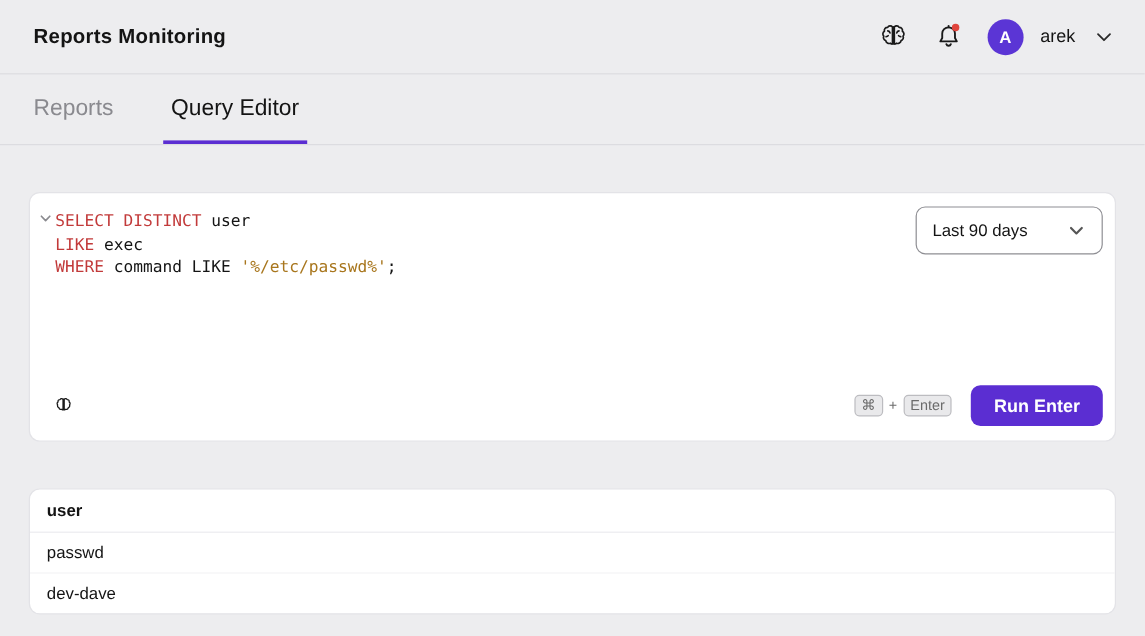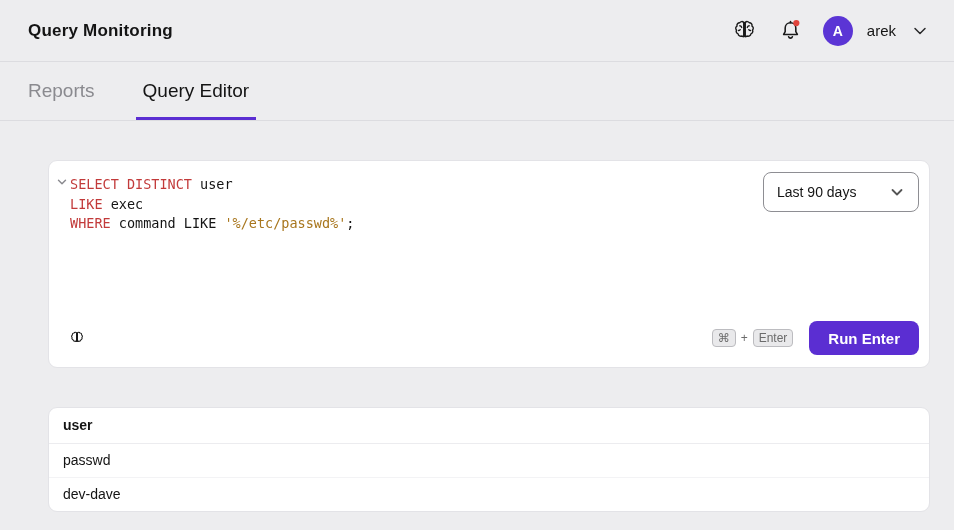--- a/index.html
+++ b/index.html
@@ -58,21 +58,21 @@
     padding-top:3px;
     cursor:pointer;
   }
   .tab.active{
     color:var(--ink);
     border-bottom-color:var(--accent);
     padding-left:7px;padding-right:7px;
     margin-left:-7px;
   }
   
-  .main{padding:39px 24px 0;margin-left:24px;}
+  .main{padding:39px 24px 0;}
   .card{
     background:#fff;
     border:1px solid var(--card-border);
     border-radius:9px;
   }
   .editor-card{
     height:208px;
     position:relative;
   }
   .fold-toggle{position:absolute;left:7px;top:15px;cursor:pointer;display:flex;}
@@ -125,21 +125,21 @@
     padding:8px 14px 9px;
     font-size:14px;
   }
   .result-row + .result-row{border-top:1px solid #f3f3f5;}
   svg{display:block;}
 </style>
 </head>
 <body>
 
 <div class="app-header">
-  <div class="app-title">Query Monitoring</div>
+  <div class="app-title">Reports Monitoring</div>
   <div class="header-right">
 
     <button class="icon-btn">
       <span>
         <svg width="27" height="26" viewBox="0 0 24 24" fill="none" stroke="#1a1a1a" stroke-width="1.3" stroke-linecap="round" stroke-linejoin="round">
           <path d="M11.3 4.1 C10.3 2.9 8.3 3.1 7.6 4.4 C5.9 4.3 4.6 5.8 5.1 7.4 C3.7 8.2 3.5 10.1 4.6 11.1 C3.9 12.5 4.6 14.2 6.1 14.6 C6.3 16.3 8.1 17.3 9.7 16.6 C10.3 17.3 11 17.4 11.3 17.1 Z"></path>
           <path d="M12.7 4.1 C13.7 2.9 15.7 3.1 16.4 4.4 C18.1 4.3 19.4 5.8 18.9 7.4 C20.3 8.2 20.5 10.1 19.4 11.1 C20.1 12.5 19.4 14.2 17.9 14.6 C17.7 16.3 15.9 17.3 14.3 16.6 C13.7 17.3 13 17.4 12.7 17.1 Z"></path>
           <path d="M12 4 V17.1"></path>
           <path d="M7.7 7.2 q1.4.2 1.7 1.5"></path>
           <path d="M16.3 7.2 q-1.4.2 -1.7 1.5"></path>

